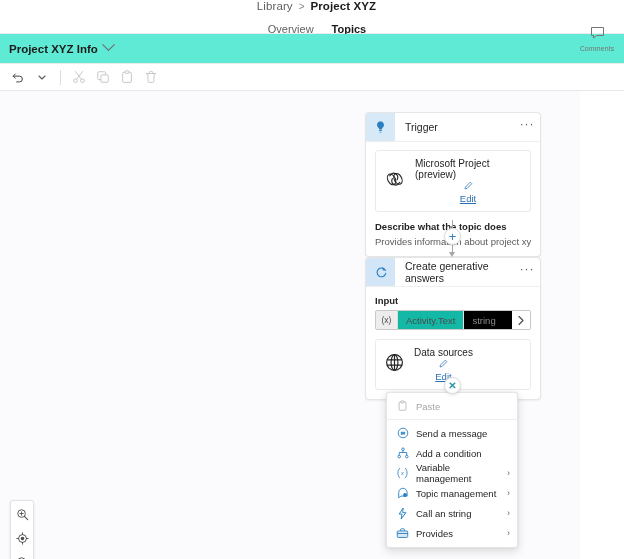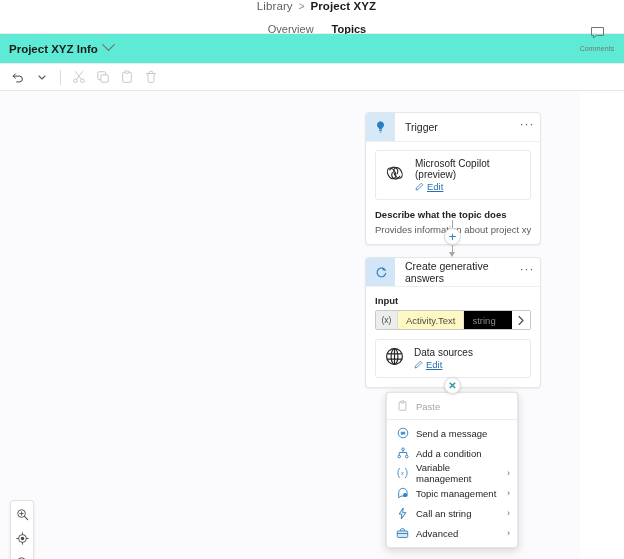--- a/index.html
+++ b/index.html
@@ -111,21 +111,21 @@
 
   .subcard {
     border: 1px solid #eaeaea; border-radius: 3px; background: #fff;
     display: flex; align-items: center; gap: 10px;
     padding: 7px 9px;
   }
   .subcard-txt { display: flex; flex-direction: column; gap: 1px; }
   .subcard-title { font-size: 10px; color: #242424; }
   .edit-link {
     display: flex; align-items: center; gap: 3px;
-    font-size: 9.5px; color: #2a6fb5; text-decoration: underline; cursor: pointer;
+    font-size: 9.5px; color: #2a6fb5; text-decoration: underline; cursor: pointer; flex-direction: column;
   }
 
   .field-label {
     font-size: 9.5px; font-weight: bold; color: #242424; margin: 9px 0 4px 0;
   }
   .desc-text {
     font-size: 9.5px; color: #5a5a5a; margin-top: 1px;
     white-space: nowrap; overflow: hidden;
   }
 
@@ -134,21 +134,21 @@
     border: 1px solid #c9c9c9; border-radius: 2px; background: #fff;
     overflow: hidden;
   }
   .input-fx {
     width: 22px; background: #ededed; display: flex; align-items: center;
     justify-content: center; font-size: 8.5px; color: #4a4a4a;
     border-right: 1px solid #dcdcdc;
   }
   .input-var {
     padding: 0 8px; display: flex; align-items: center;
-    font-size: 9.5px; color: #4a4a4a; background: #fef9c3;
+    font-size: 9.5px; color: #4a4a4a; background: #14b8a6;
     border-right: 1px solid #e2e2e2;
   }
   .input-type {
     padding: 0 8px; display: flex; align-items: center;
     font-size: 9.5px; color: #8a8a8a; background: #000000; flex: 1;
   }
   .input-caret {
     width: 18px; display: flex; align-items: center; justify-content: center;
     color: #4a4a4a; cursor: pointer; background: #fff;
   }
@@ -303,21 +303,21 @@
       <div class="subcard">
         <span>
           <svg width="20" height="19" viewBox="0 0 22 21" fill="none">
             <path d="M5.2 6.5c1.6-2.6 4.3-3.6 6.6-2.4 2.3 1.2 3 4 1.6 6.6" stroke="#242424" stroke-width="1.25" fill="none" stroke-linecap="round"></path>
             <path d="M16.3 13.6c-1.6 2.6-4.3 3.6-6.6 2.4-2.3-1.2-3-4-1.6-6.6" stroke="#242424" stroke-width="1.25" fill="none" stroke-linecap="round"></path>
             <ellipse cx="7.2" cy="10.4" rx="4.1" ry="6.3" transform="rotate(-26 7.2 10.4)" stroke="#242424" stroke-width="1.25" fill="none"></ellipse>
             <ellipse cx="14.3" cy="9.8" rx="4.1" ry="6.3" transform="rotate(-26 14.3 9.8)" stroke="#242424" stroke-width="1.25" fill="none"></ellipse>
           </svg>
         </span>
         <div class="subcard-txt">
-          <span class="subcard-title">Microsoft Copilot (preview)</span>
+          <span class="subcard-title">Microsoft Project (preview)</span>
           <span class="edit-link">
             <svg width="9" height="9" viewBox="0 0 12 12" fill="none">
               <path d="M8.4 1.6 10.4 3.6 3.9 10.1 1.4 10.6 1.9 8.1z" stroke="#2a6fb5" stroke-width="1" fill="none" stroke-linejoin="round"></path>
             </svg>
             <span>Edit</span>
           </span>
         </div>
       </div>
       <div class="field-label">Describe what the topic does</div>
       <div class="desc-text">Provides information about project xyz, inclu...</div>
@@ -450,21 +450,21 @@
     </div>
 
     <div class="mi">
       <span class="mi-ico">
         <svg width="13" height="12" viewBox="0 0 15 14" fill="none">
           <rect x="1.4" y="4.6" width="12.2" height="7.6" rx="1.2" stroke="#2a7fc2" stroke-width="1.05" fill="#2a7fc2" fill-opacity=".18"></rect>
           <path d="M5.3 4.6V3.1a1 1 0 0 1 1-1h2.4a1 1 0 0 1 1 1v1.5" stroke="#2a7fc2" stroke-width="1.05" fill="none"></path>
           <path d="M1.4 7.6h12.2" stroke="#2a7fc2" stroke-width="1.05"></path>
         </svg>
       </span>
-      <span class="mi-label">Advanced</span>
+      <span class="mi-label">Provides</span>
       <span class="mi-arrow">›</span>
     </div>
   </div>
 
   <div class="zoomtools">
 
     <div class="ztool">
       <span>
         <svg width="13" height="13" viewBox="0 0 14 14" fill="none">
           <circle cx="6" cy="6" r="4.1" stroke="#4a4a4a" stroke-width="1"></circle>

